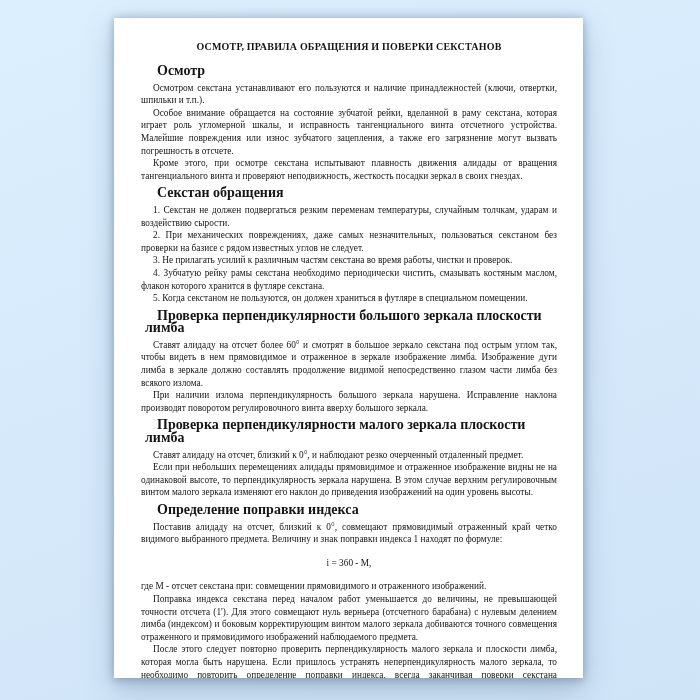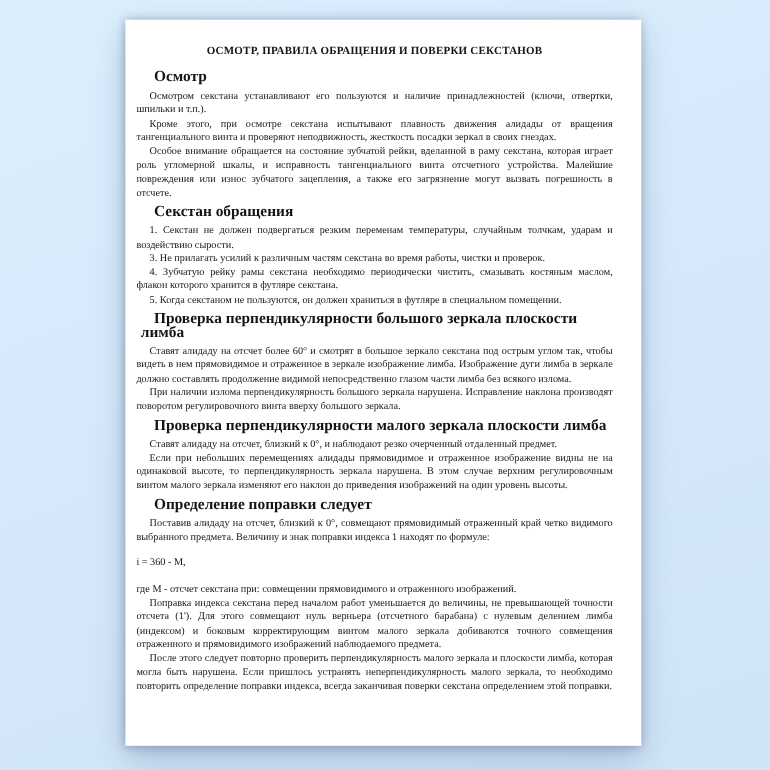--- a/index.html
+++ b/index.html
@@ -20,21 +20,21 @@
     width: 469px;
     height: 660px;
     background: #ffffff;
     box-shadow:
       0 -2px 8px rgba(105, 128, 158, 0.28),
       0 3px 8px rgba(105, 128, 158, 0.45),
       0 12px 28px rgba(105, 128, 158, 0.40);
     overflow: hidden;
   }
   .page-inner {
-    padding: 22px 26px 0 10px;
+    padding: 22px 26px 0 27px;
     color: #151515;
     font-size: 9.3px;
     line-height: 12.6px;
   }
   .doc-title {
     margin: 0 0 12px 0;
     text-align: center;
     font-size: 10px;
     line-height: 13px;
     font-weight: 700;
@@ -50,54 +50,56 @@
   }
   .para {
     margin: 0;
     text-indent: 12px;
     text-align: justify;
   }
   .para.flush { text-indent: 0; }
   .formula {
     margin: 11px 0;
     text-indent: 0;
+    text-align: center;
   }
 </style>
 </head>
 <body>
 
 <main class="page">
   <div class="page-inner">
     <h1 class="doc-title">ОСМОТР, ПРАВИЛА ОБРАЩЕНИЯ И ПОВЕРКИ СЕКСТАНОВ</h1>
     <div>
         <section class="doc-section">
           <h2 class="section-heading">Осмотр</h2>
           <p class="para">Осмотром секстана устанавливают его пользуются и наличие принадлежностей (ключи, отвертки, шпильки и т.п.).</p>
+          <p class="para">Особое внимание обращается на состояние зубчатой рейки, вделанной в раму секстана, которая играет роль угломерной шкалы, и исправность тангенциального винта отсчетного устройства. Малейшие повреждения или износ зубчатого зацепления, а также его загрязнение могут вызвать погрешность в отсчете.</p>
           <p class="para">Кроме этого, при осмотре секстана испытывают плавность движения алидады от вращения тангенциального винта и проверяют неподвижность, жесткость посадки зеркал в своих гнездах.</p>
-          <p class="para">Особое внимание обращается на состояние зубчатой рейки, вделанной в раму секстана, которая играет роль угломерной шкалы, и исправность тангенциального винта отсчетного устройства. Малейшие повреждения или износ зубчатого зацепления, а также его загрязнение могут вызвать погрешность в отсчете.</p>
         </section>
         <section class="doc-section">
           <h2 class="section-heading">Секстан обращения</h2>
           <p class="para">1. Секстан не должен подвергаться резким переменам температуры, случайным толчкам, ударам и воздействию сырости.</p>
+          <p class="para">2. При механических повреждениях, даже самых незначительных, пользоваться секстаном без проверки на базисе с рядом известных углов не следует.</p>
           <p class="para">3. Не прилагать усилий к различным частям секстана во время работы, чистки и проверок.</p>
           <p class="para">4. Зубчатую рейку рамы секстана необходимо периодически чистить, смазывать костяным маслом, флакон которого хранится в футляре секстана.</p>
           <p class="para">5. Когда секстаном не пользуются, он должен храниться в футляре в специальном помещении.</p>
         </section>
         <section class="doc-section">
           <h2 class="section-heading">Проверка перпендикулярности большого зеркала плоскости лимба</h2>
           <p class="para">Ставят алидаду на отсчет более 60° и смотрят в большое зеркало секстана под острым углом так, чтобы видеть в нем прямовидимое и отраженное в зеркале изображение лимба. Изображение дуги лимба в зеркале должно составлять продолжение видимой непосредственно глазом части лимба без всякого излома.</p>
           <p class="para">При наличии излома перпендикулярность большого зеркала нарушена. Исправление наклона производят поворотом регулировочного винта вверху большого зеркала.</p>
         </section>
         <section class="doc-section">
           <h2 class="section-heading">Проверка перпендикулярности малого зеркала плоскости лимба</h2>
           <p class="para">Ставят алидаду на отсчет, близкий к 0°, и наблюдают резко очерченный отдаленный предмет.</p>
           <p class="para">Если при небольших перемещениях алидады прямовидимое и отраженное изображение видны не на одинаковой высоте, то перпендикулярность зеркала нарушена. В этом случае верхним регулировочным винтом малого зеркала изменяют его наклон до приведения изображений на один уровень высоты.</p>
         </section>
         <section class="doc-section">
-          <h2 class="section-heading">Определение поправки следует</h2>
+          <h2 class="section-heading">Определение поправки индекса</h2>
           <p class="para">Поставив алидаду на отсчет, близкий к 0°, совмещают прямовидимый отраженный край четко видимого выбранного предмета. Величину и знак поправки индекса 1 находят по формуле:</p>
           <p class="formula">i = 360 - М,</p>
           <p class="para flush">где М - отсчет секстана при: совмещении прямовидимого и отраженного изображений.</p>
           <p class="para">Поправка индекса секстана перед началом работ уменьшается до величины, не превышающей точности отсчета (1'). Для этого совмещают нуль верньера (отсчетного барабана) с нулевым делением лимба (индексом) и боковым корректирующим винтом малого зеркала добиваются точного совмещения отраженного и прямовидимого изображений наблюдаемого предмета.</p>
           <p class="para">После этого следует повторно проверить перпендикулярность малого зеркала и плоскости лимба, которая могла быть нарушена. Если пришлось устранять неперпендикулярность малого зеркала, то необходимо повторить определение поправки индекса, всегда заканчивая поверки секстана определением этой поправки.</p>
         </section>
       </div>
   </div>
 </main>
 

